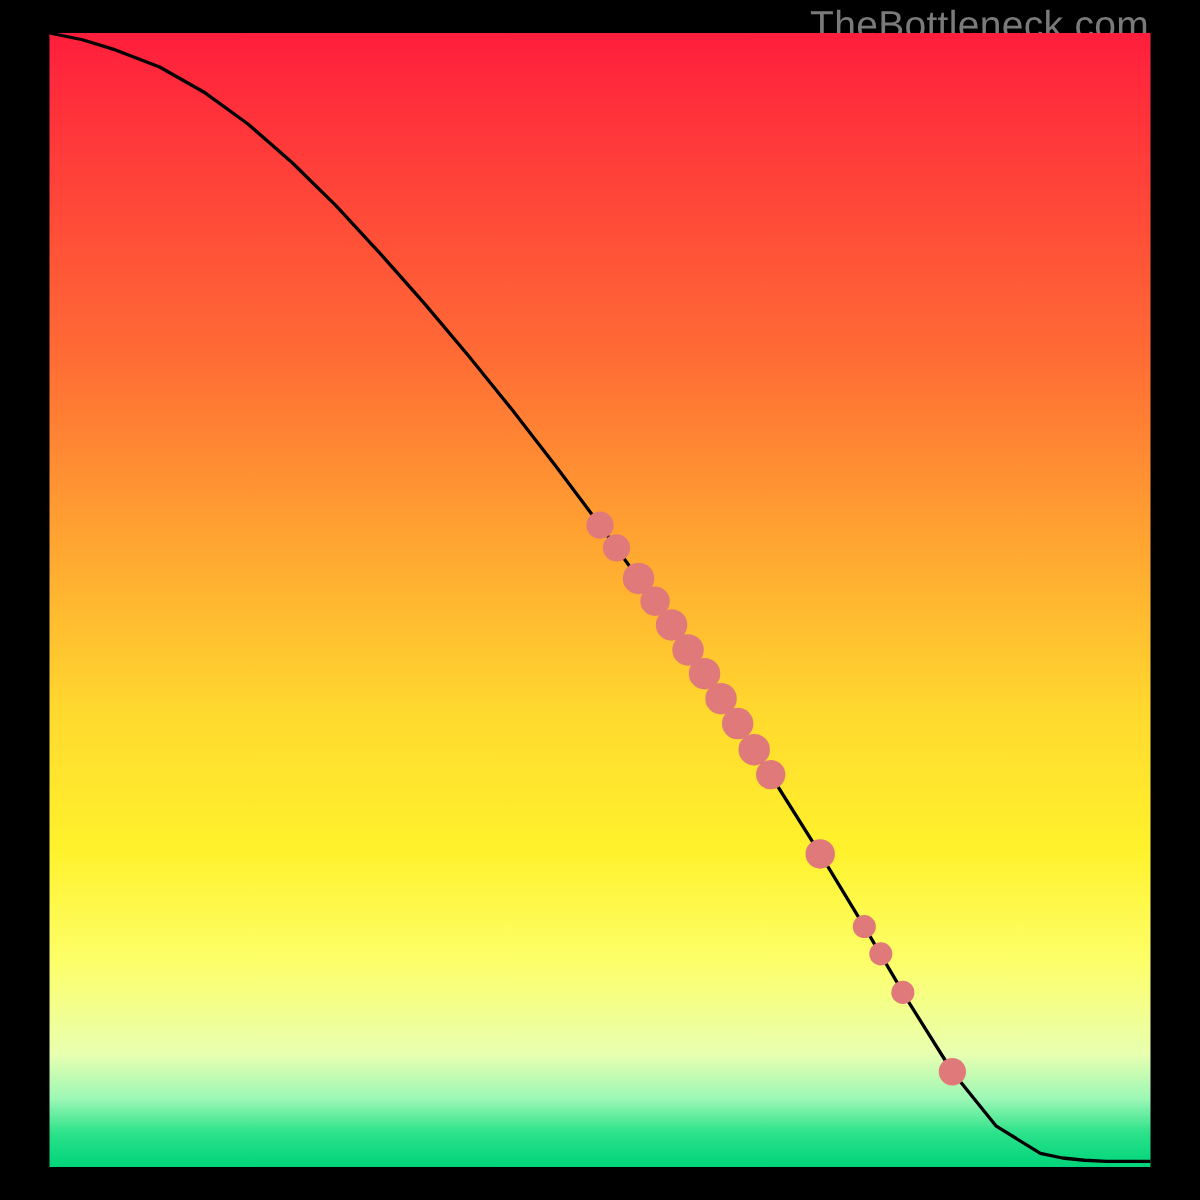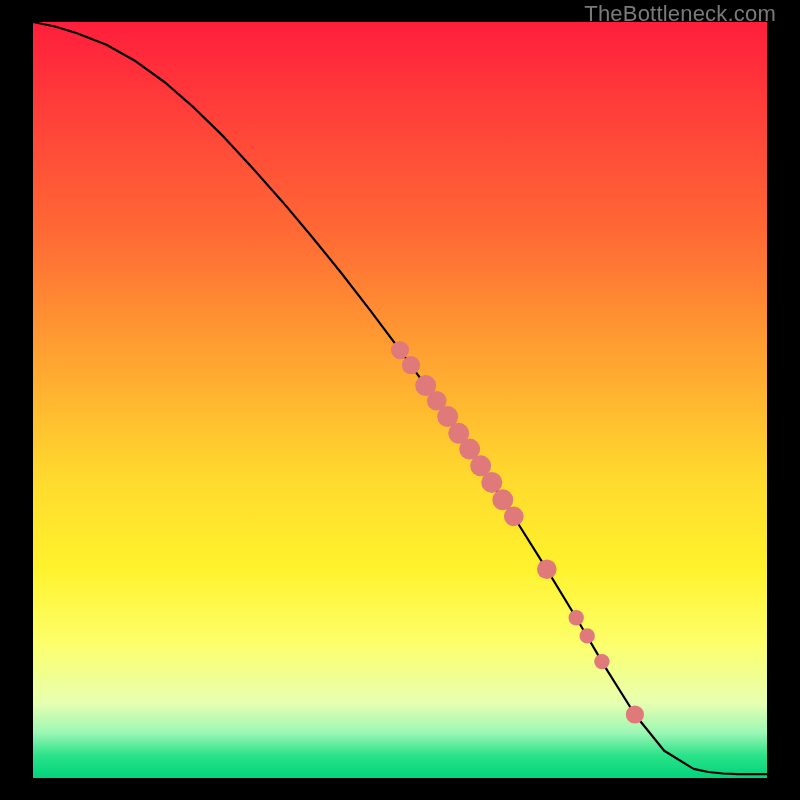--- a/index.html
+++ b/index.html
@@ -35,23 +35,23 @@
       #fdff6a 82%,
       #e8ffb0 90%,
       #9cf7b5 94%,
       #2ce28a 97%,
       #00d47a 100%
     );
   }
   .watermark {
     position: absolute;
     top: 1px;
-    right: 24px;
+    right: 34px;
     color: #7a7a7a;
-    font-size: 22px;
+    font-size: 26px;
     font-weight: 400;
     letter-spacing: 0.2px;
     user-select: none;
   }
   svg.curve {
     position: absolute;
     left: 0;
     top: 0;
     width: 734px;
     height: 756px;

